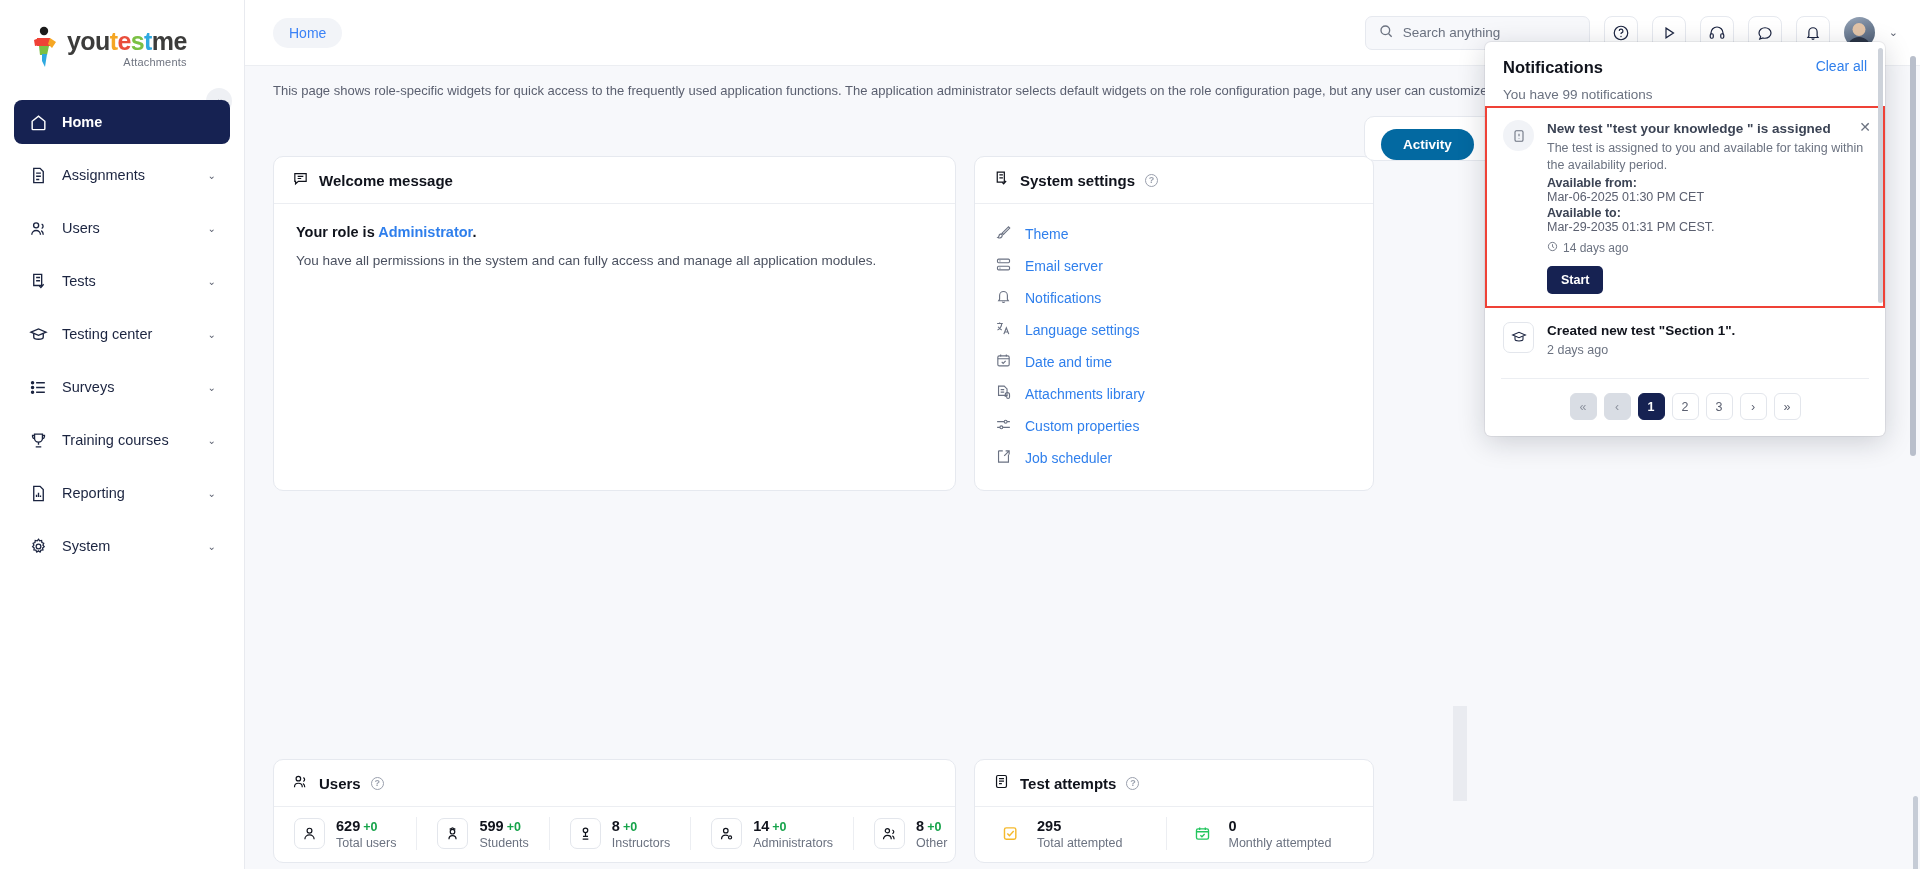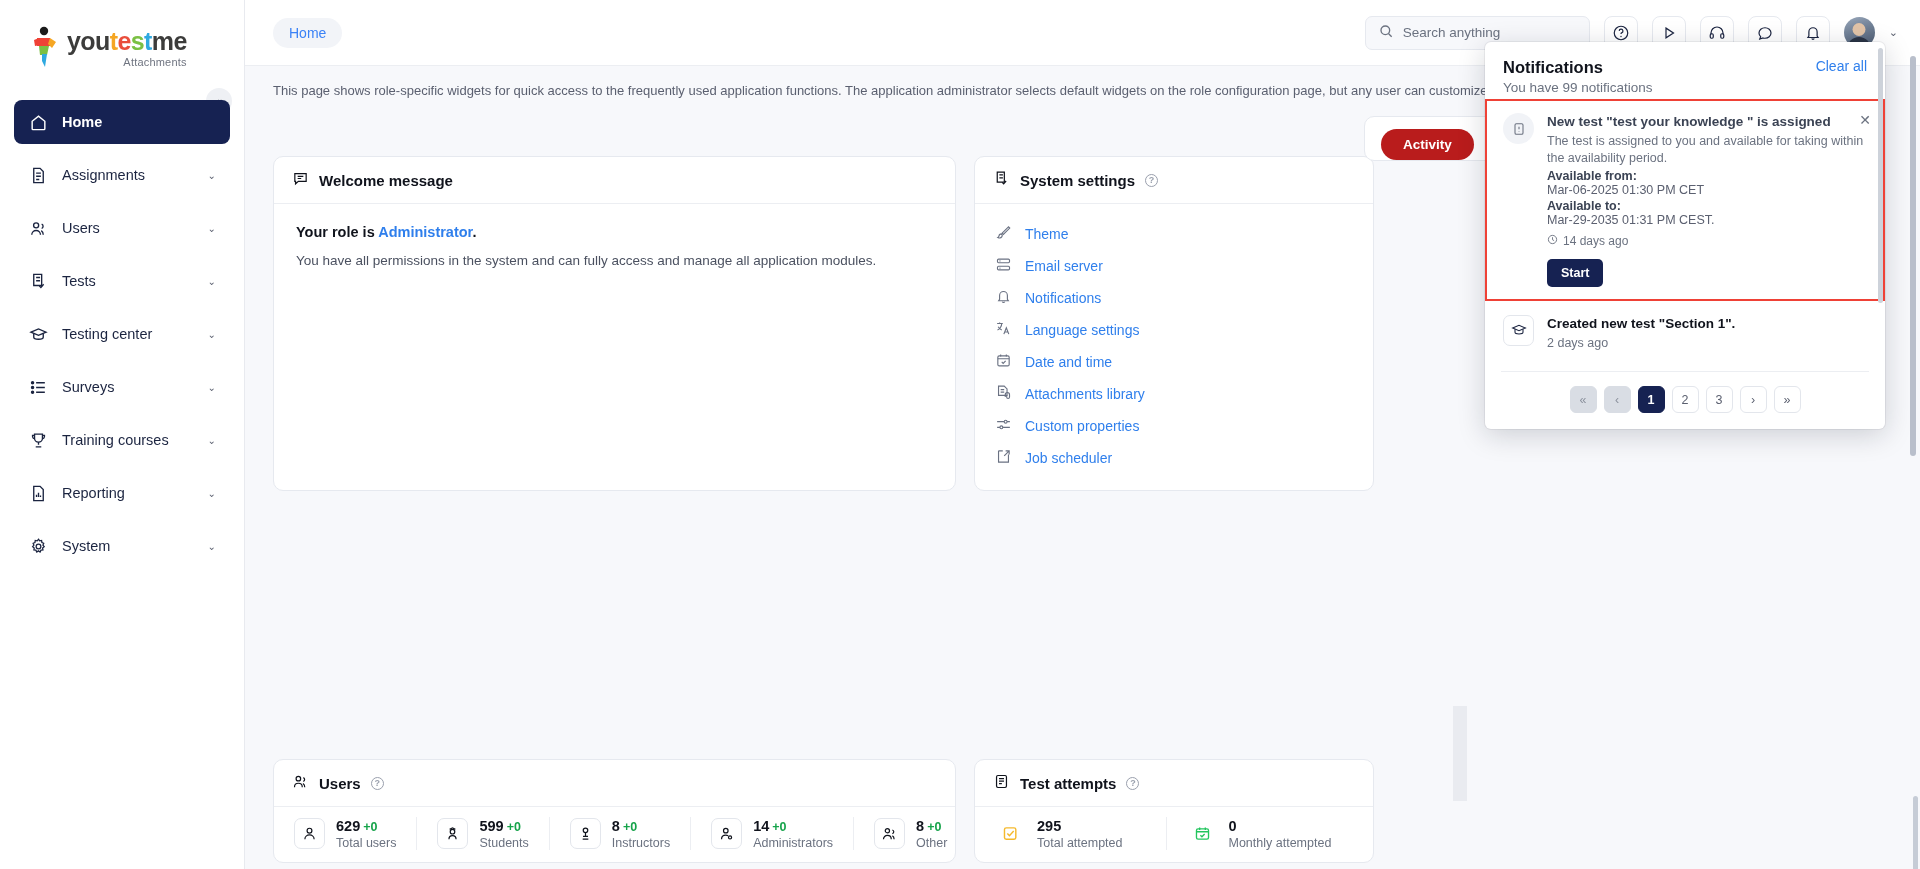--- a/index.html
+++ b/index.html
@@ -150,34 +150,34 @@
   .stat-ico svg { width: 17px; height: 17px; }
   .stat-num { font-size: 14.5px; font-weight: 700; color: #10131c; white-space: nowrap; }
   .stat-delta { color: #16a34a; font-weight: 700; font-size: 12.5px; margin-left: 3px; }
   .stat-lbl { font-size: 12.5px; color: #6b7280; margin-top: 1px; white-space: nowrap; }
   .attempts-card { width: 400px; }
   .attempts-card .stat { padding-right: 14px; }
 
   
   .activity-card { width: 400px; position: absolute; left: 1119px; top: 10px; }
   .activity-pill {
-    background: #b91c1c; color: #fff; font-size: 13.5px; font-weight: 700;
+    background: #0369a1; color: #fff; font-size: 13.5px; font-weight: 700;
     border-radius: 17px; padding: 8px 22px; display: inline-block; margin: 12px 0 0 16px;
   }
 
   
   .notif-panel {
     position: absolute; left: 1240px; top: 42px; width: 400px;
     background: #ffffff; border-radius: 6px;
     box-shadow: 0 6px 28px rgba(16,22,40,.18), 0 0 0 1px rgba(16,22,40,.06);
     z-index: 40;
   }
   .notif-head { padding: 16px 18px 4px 18px; display: flex; align-items: flex-start; }
   .notif-title { font-size: 16.5px; font-weight: 700; color: #10131c; }
-  .notif-sub { font-size: 13.5px; color: #6b7280; margin-top: 3px; }
+  .notif-sub { font-size: 13.5px; color: #6b7280; margin-top: 10px; }
   .clear-all { margin-left: auto; color: #2f7fec; font-size: 14px; cursor: pointer; }
   .notif-list { padding: 0 0 6px 0; max-height: 300px; }
   .notif-item {
     display: flex; gap: 13px; padding: 14px 16px 14px 18px; position: relative;
   }
   .notif-item.highlight { outline: 2px solid #ef4136; outline-offset: -2px; }
   .notif-ico {
     width: 31px; height: 31px; border-radius: 50%; background: #f1f3f7;
     display: flex; align-items: center; justify-content: center; flex: 0 0 31px;
     color: #6b7280;

